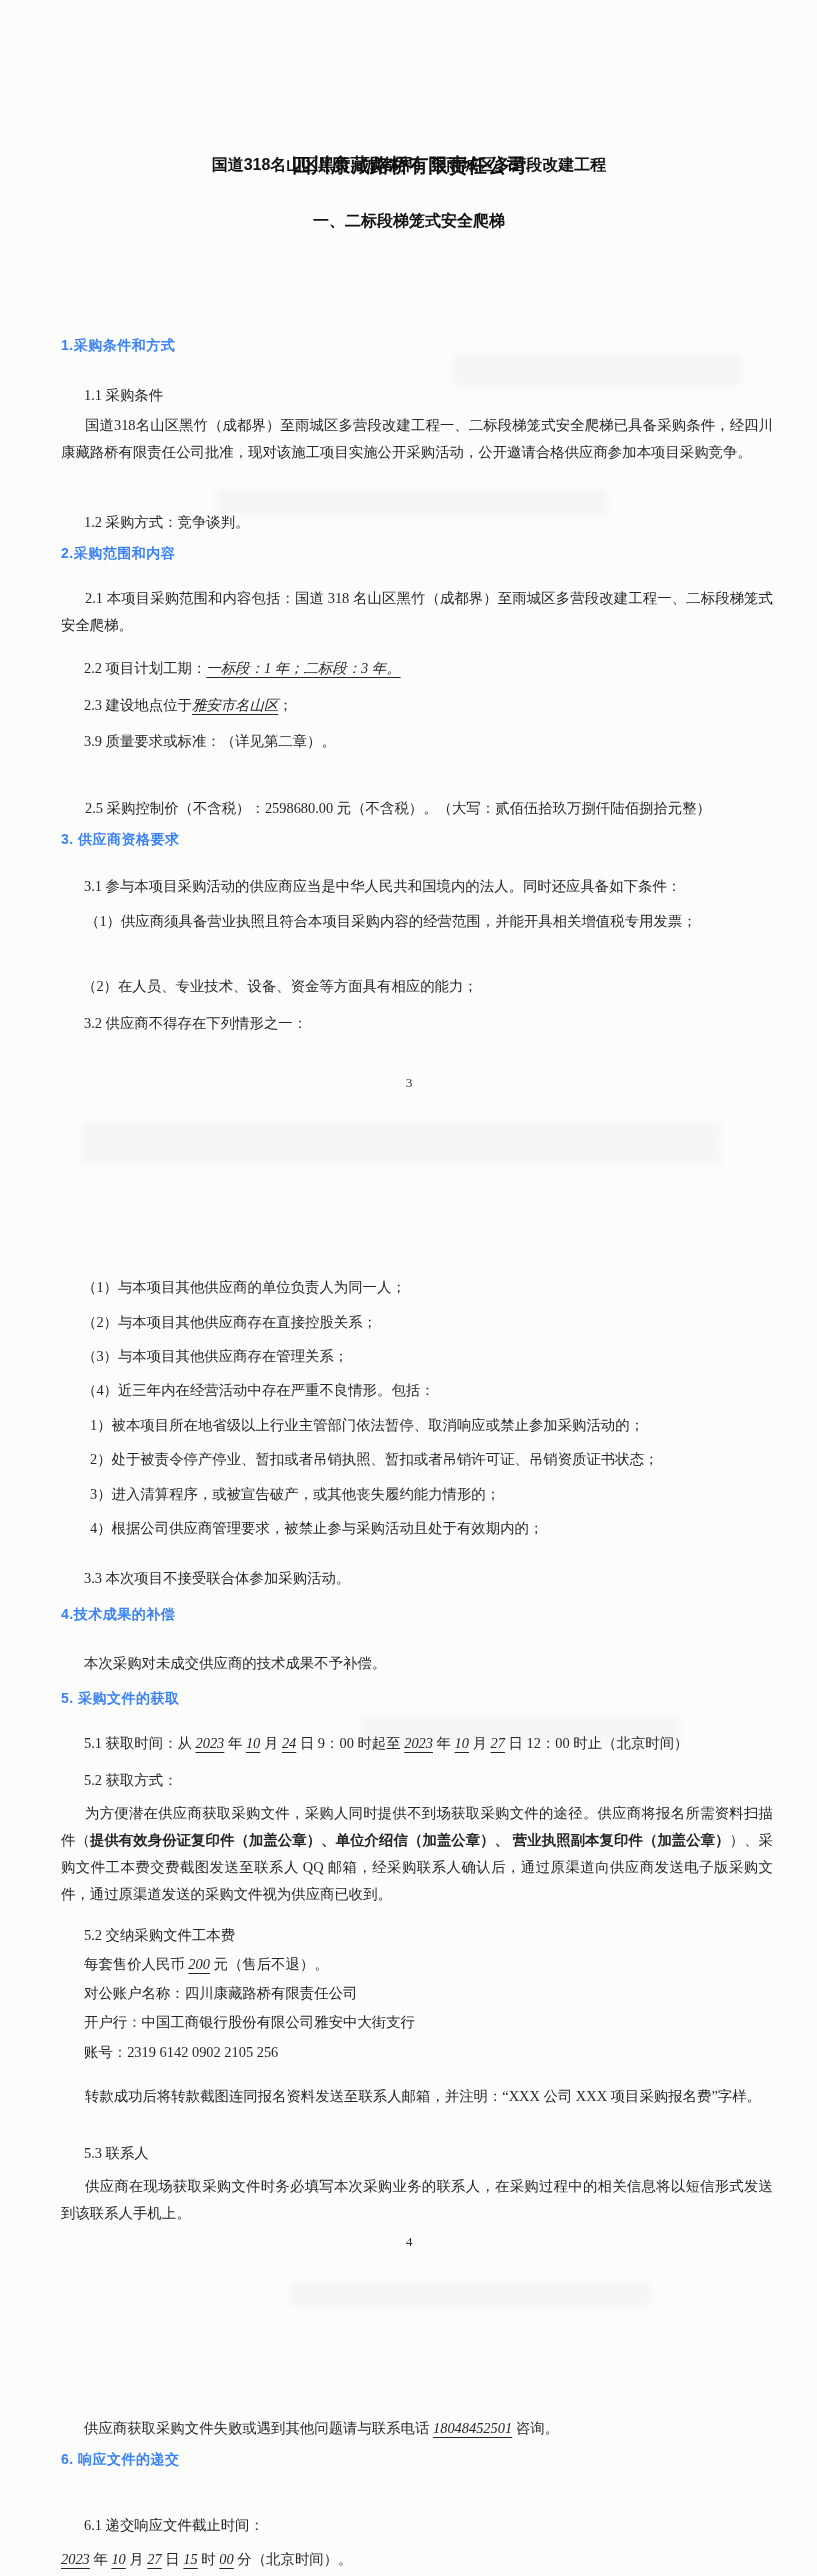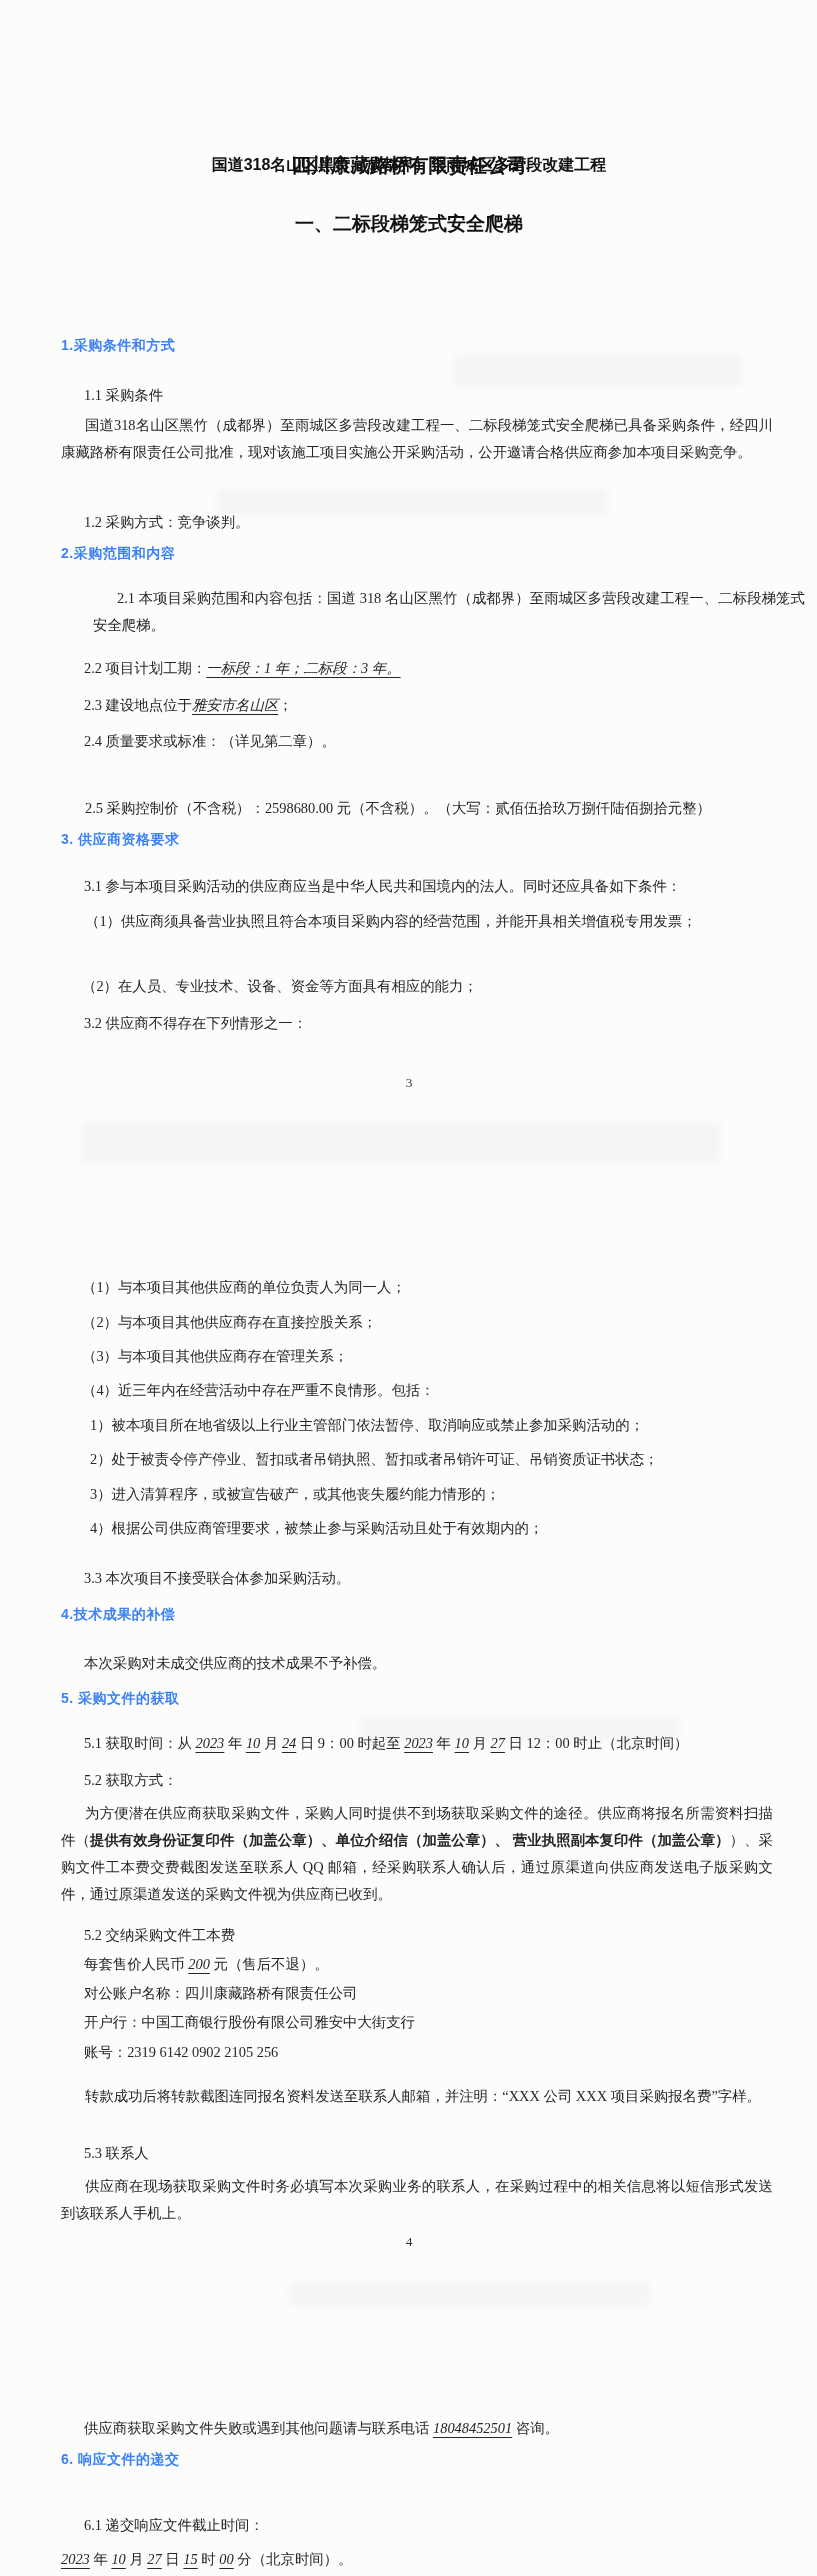--- a/index.html
+++ b/index.html
@@ -53,32 +53,32 @@
 <div class="sheet">
 
   <div class="abs scan-noise" style="left:453px;top:355px;width:289px;height:31px;"></div>
   <div class="abs scan-noise" style="left:216px;top:489px;width:392px;height:26px;"></div>
   <div class="abs scan-noise" style="left:82px;top:1123px;width:639px;height:41px;"></div>
   <div class="abs scan-noise" style="left:361px;top:1716px;width:319px;height:26px;"></div>
   <div class="abs scan-noise" style="left:289px;top:2282px;width:361px;height:24px;"></div>
 
   <div class="abs title-line" style="top:112px;font-size:19.6px;margin-top:40px;">四川康藏路桥有限责任公司</div>
   <div class="abs title-line" style="top:155px;font-size:16px;">国道318名山区黑竹（成都界）至雨城区多营段改建工程</div>
-  <div class="abs title-line" style="top:211px;font-size:19px;text-align:center;">一、二标段梯笼式安全爬梯</div>
+  <div class="abs title-line" style="top:211px;font-size:16px;text-align:center;">一、二标段梯笼式安全爬梯</div>
 
   <div class="abs heading" style="left:61px;top:337px;">1.采购条件和方式</div>
   <div class="abs body-text" style="left:84px;top:387px;">1.1 采购条件</div>
   <div class="abs para" style="left:61px;top:412px;">国道318名山区黑竹（成都界）至雨城区多营段改建工程一、二标段梯笼式安全爬梯已具备采购条件，经四川康藏路桥有限责任公司批准，现对该施工项目实施公开采购活动，公开邀请合格供应商参加本项目采购竞争。</div>
   <div class="abs body-text" style="left:84px;top:514px;">1.2 采购方式：竞争谈判。</div>
 
   <div class="abs heading" style="left:61px;top:545px;">2.采购范围和内容</div>
-  <div class="abs para" style="left:61px;top:585px;margin-left:32px;">2.1 本项目采购范围和内容包括：国道 318 名山区黑竹（成都界）至雨城区多营段改建工程一、二标段梯笼式安全爬梯。</div>
+  <div class="abs para" style="left:61px;top:585px;">2.1 本项目采购范围和内容包括：国道 318 名山区黑竹（成都界）至雨城区多营段改建工程一、二标段梯笼式安全爬梯。</div>
   <div class="abs body-text" style="left:84px;top:660px;"><span>2.2 项目计划工期：</span><span class="u">一标段：1 年；二标段：3 年。</span></div>
   <div class="abs body-text" style="left:84px;top:697px;"><span>2.3 建设地点位于</span><span class="u">雅安市名山区</span><span>；</span></div>
-  <div class="abs body-text" style="left:84px;top:733px;">2.4 质量要求或标准：（详见第二章）。</div>
+  <div class="abs body-text" style="left:84px;top:733px;">3.9 质量要求或标准：（详见第二章）。</div>
   <div class="abs para" style="left:61px;top:761px;margin-top:34px;">2.5 采购控制价（不含税）：2598680.00 元（不含税）。（大写：贰佰伍拾玖万捌仟陆佰捌拾元整）</div>
 
   <div class="abs heading" style="left:61px;top:831px;">3. 供应商资格要求</div>
   <div class="abs body-text" style="left:84px;top:878px;">3.1 参与本项目采购活动的供应商应当是中华人民共和国境内的法人。同时还应具备如下条件：</div>
   <div class="abs para" style="left:61px;top:904px;line-height:34px;">（1）供应商须具备营业执照且符合本项目采购内容的经营范围，并能开具相关增值税专用发票；</div>
   <div class="abs body-text" style="left:82px;top:978px;">（2）在人员、专业技术、设备、资金等方面具有相应的能力；</div>
   <div class="abs body-text" style="left:84px;top:1015px;">3.2 供应商不得存在下列情形之一：</div>
 
   <div class="abs page-number" style="top:1075px;">3</div>
 

